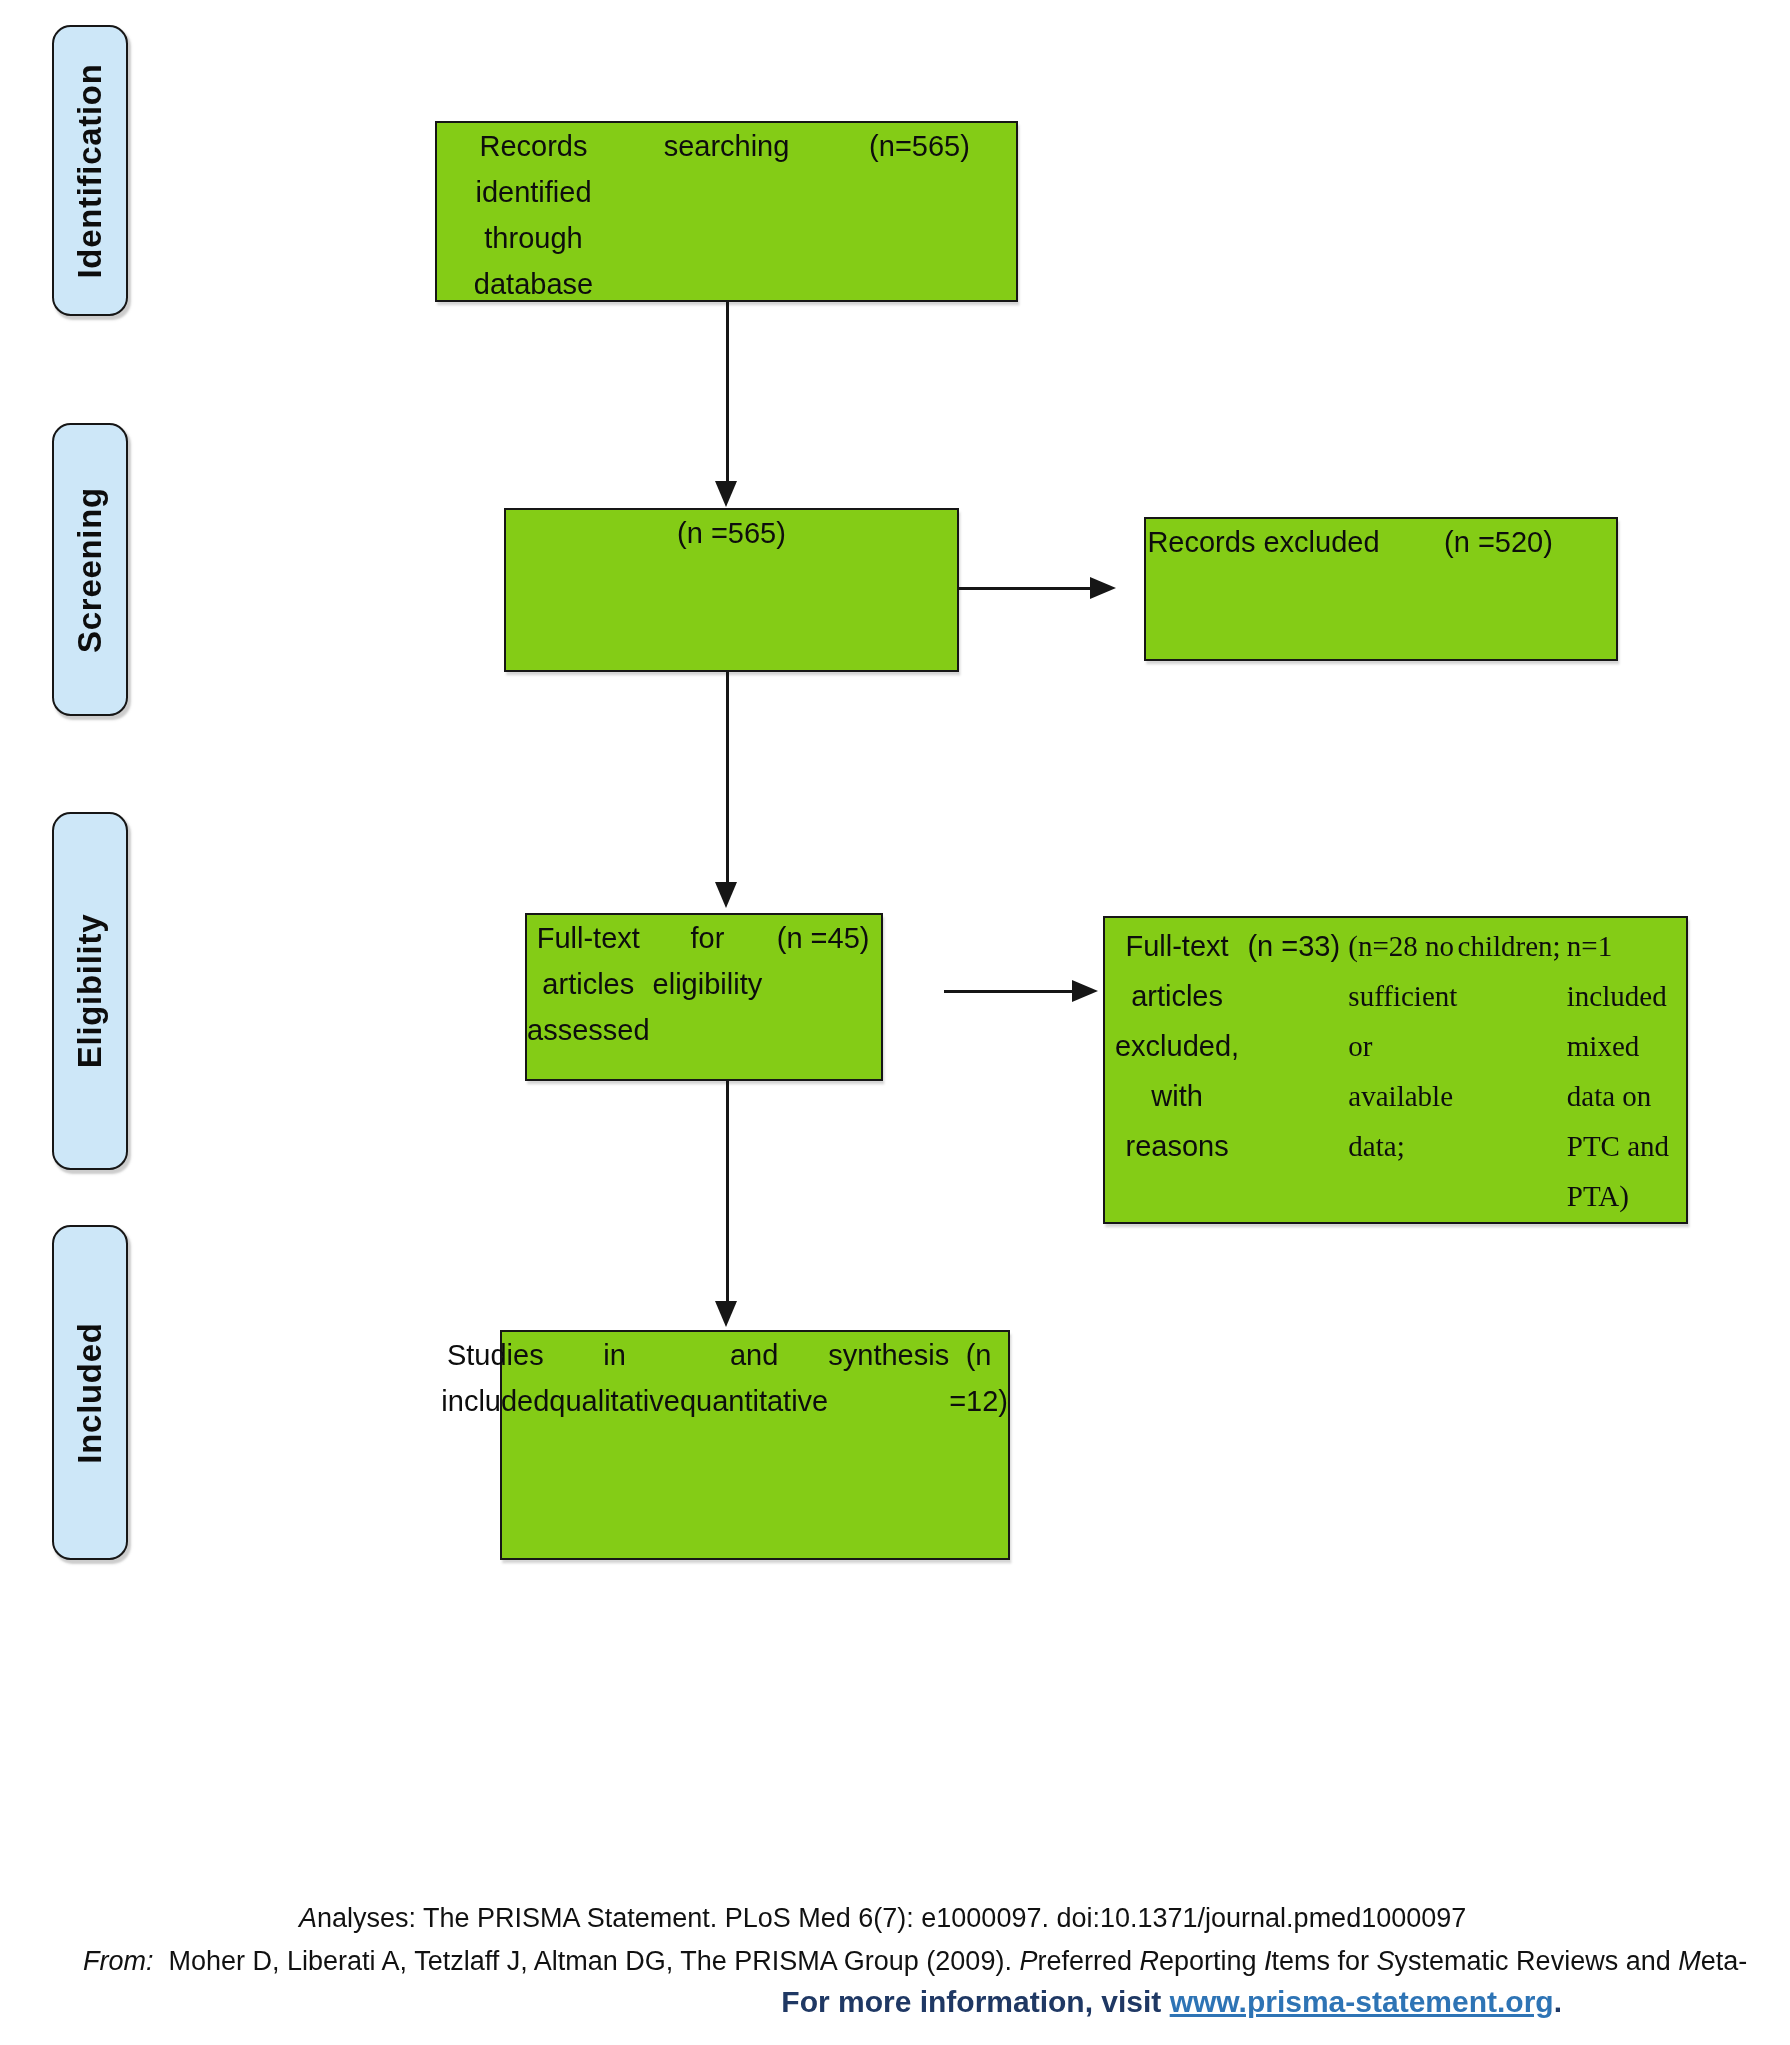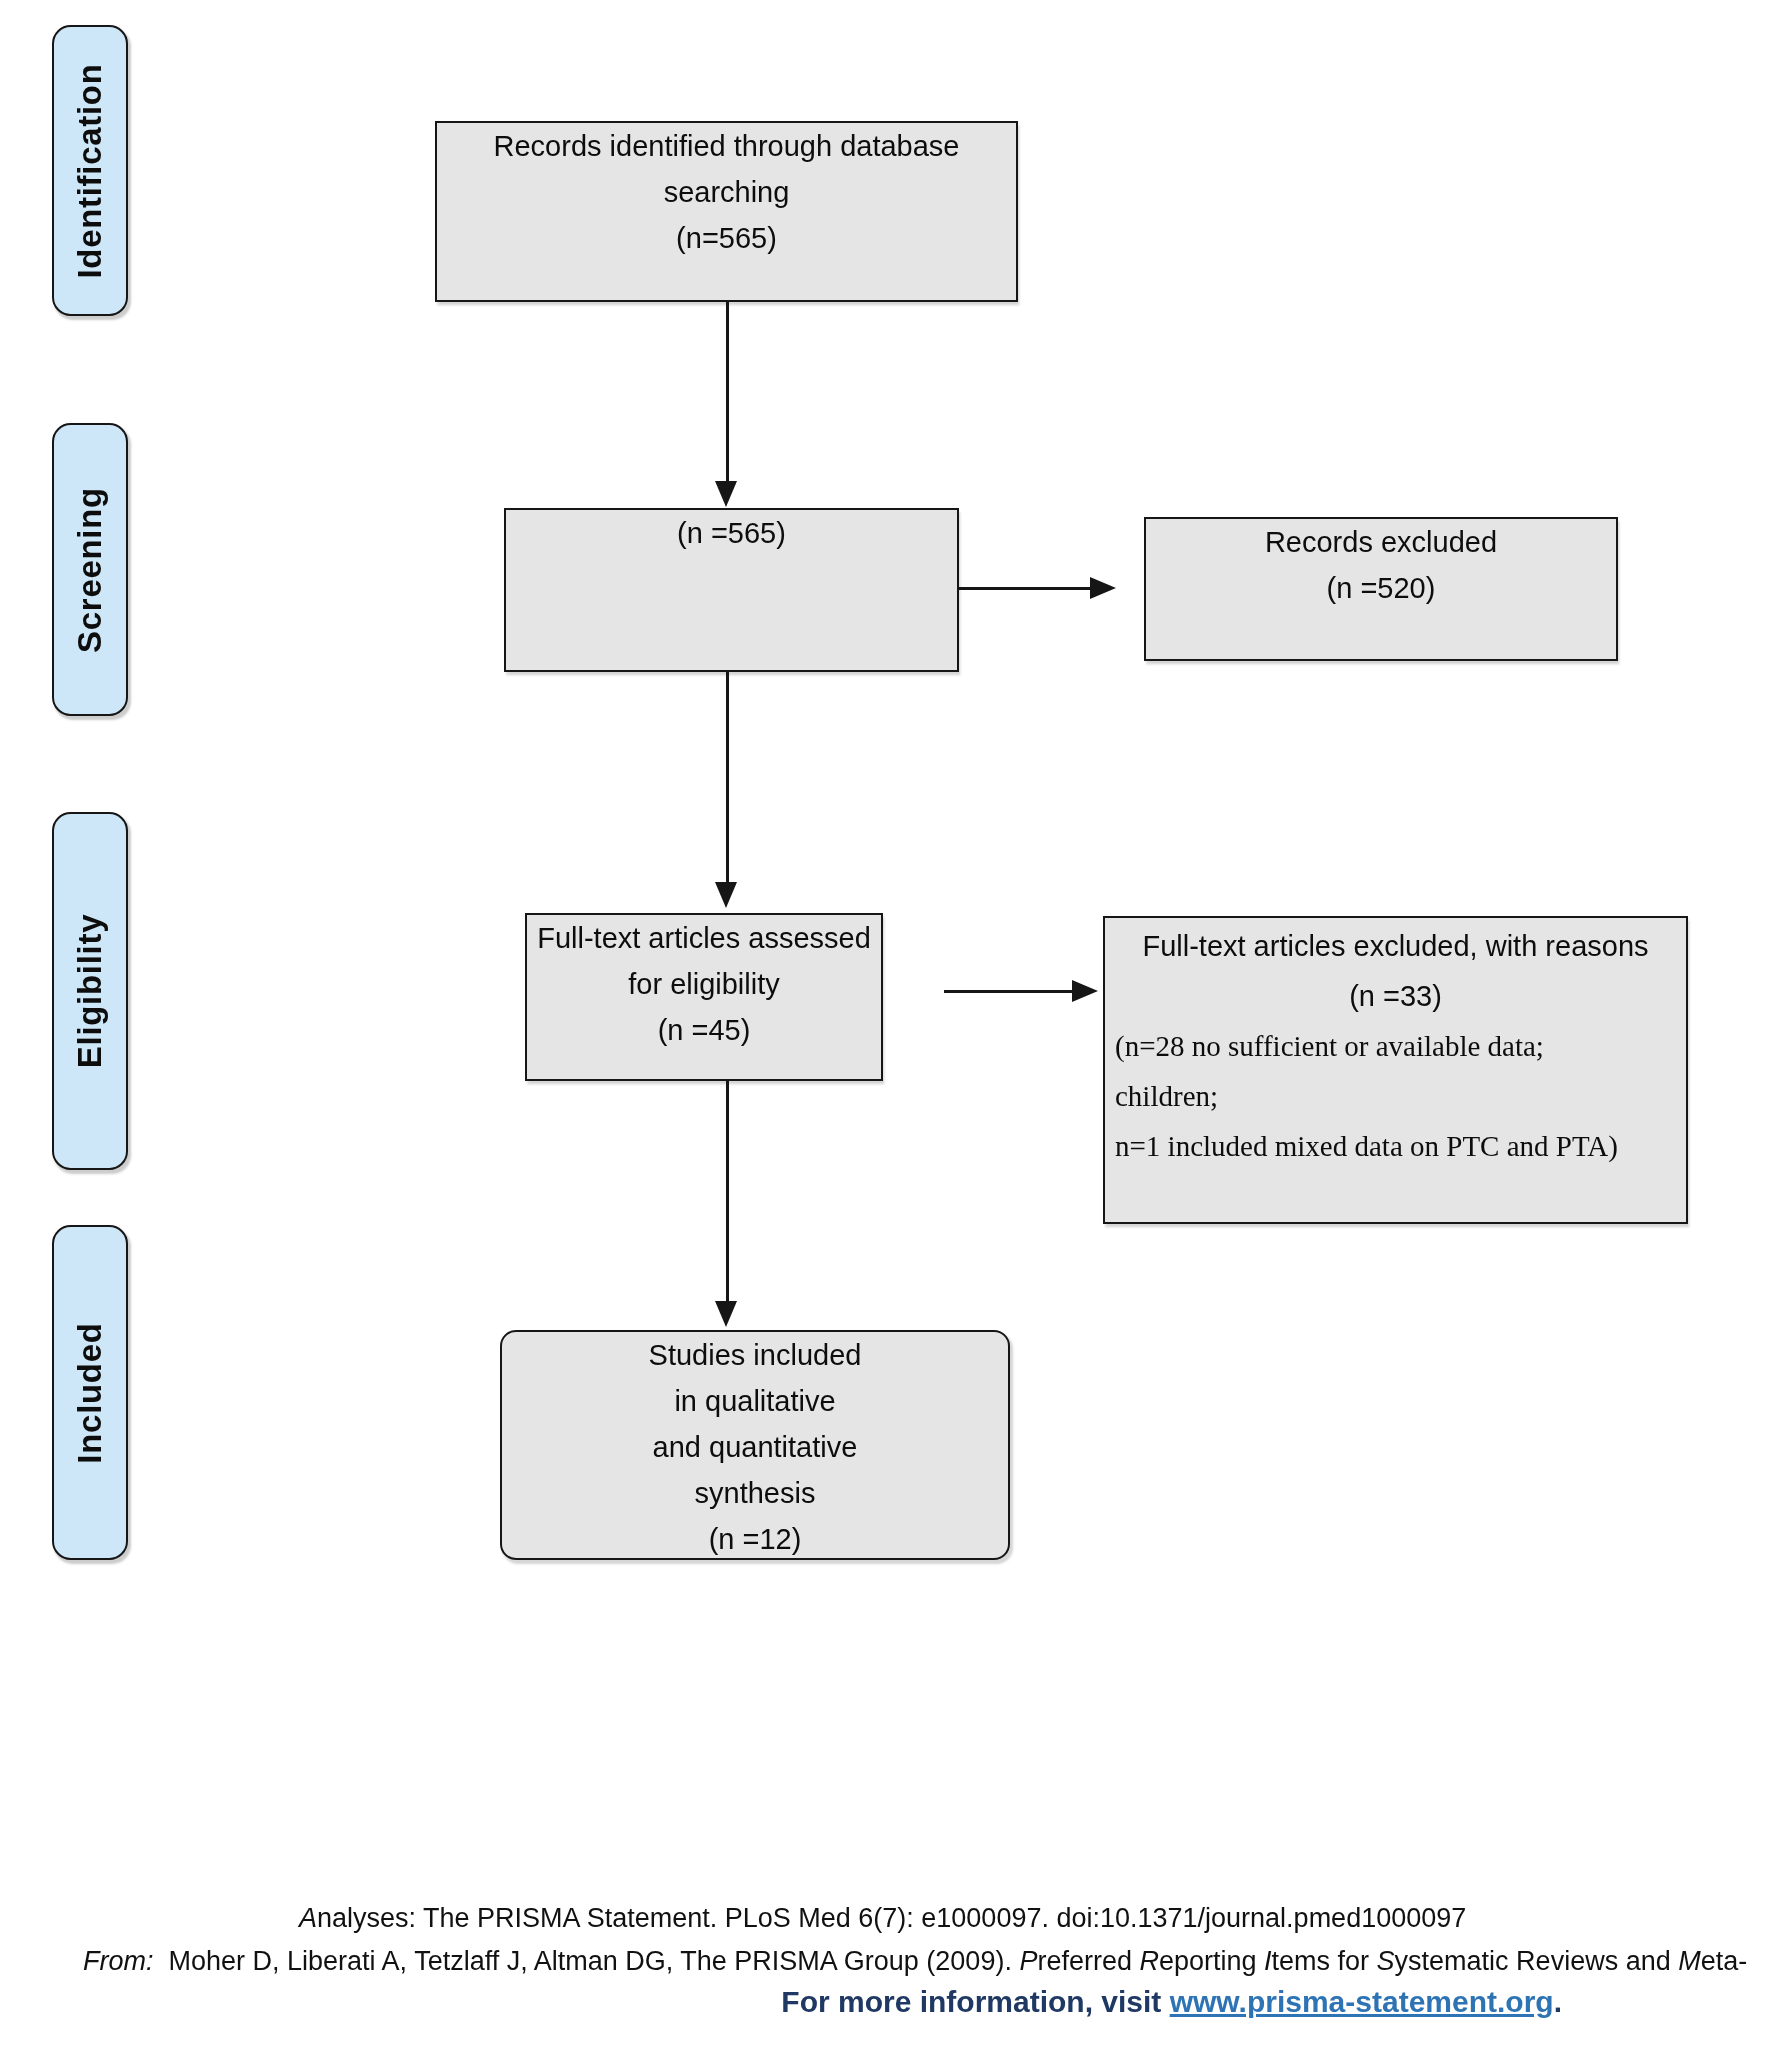--- a/index.html
+++ b/index.html
@@ -30,36 +30,36 @@
     color:#0d0d0d;
   }
   #band-identification{top:25px;height:291px;}
   #band-screening{top:423px;height:293px;}
   #band-eligibility{top:812px;height:358px;}
   #band-included{top:1225px;height:335px;}
 
   
   .fbox{
     position:absolute;
-    background:#e5e5e5;
+    background:#84cc16;
     border:2.9px solid #161616;
     box-sizing:border-box;
     box-shadow:2.2px 3.6px 2.2px rgba(120,120,120,0.3);
-    display:flex;flex-direction:column;justify-content:flex-start;
+    display:flex;flex-direction:row;justify-content:flex-end;
     font-size:29px;line-height:46px;
     text-align:center;
   }
   .fbox .ln{width:100%;}
   #box-records-identified{left:435px;top:121px;width:583px;height:181px;}
   #box-records-screened{left:504px;top:508px;width:455px;height:164px;}
   #box-records-excluded{left:1120px;top:517px;width:474px;height:144px;margin-left:24px;}
   #box-fulltext-assessed{left:525px;top:913px;width:358px;height:168px;}
   #box-fulltext-excluded{left:1103px;top:916px;width:585px;height:308px;line-height:50px;padding:2.9px 10px;}
   #box-fulltext-excluded .ln.left{text-align:left;font-family:Liberation Serif, serif;}
-  #box-studies-included{left:500px;top:1330px;width:510px;height:230px;border-radius:16px;}
+  #box-studies-included{left:500px;top:1330px;width:510px;height:230px;}
 
   
   .vline{position:absolute;width:2.9px;background:#161616;}
   .hline{position:absolute;height:2.9px;background:#161616;}
   .head-down{
     position:absolute;width:0;height:0;
     border-left:11.5px solid transparent;
     border-right:11.5px solid transparent;
     border-top:26px solid #161616;
   }

